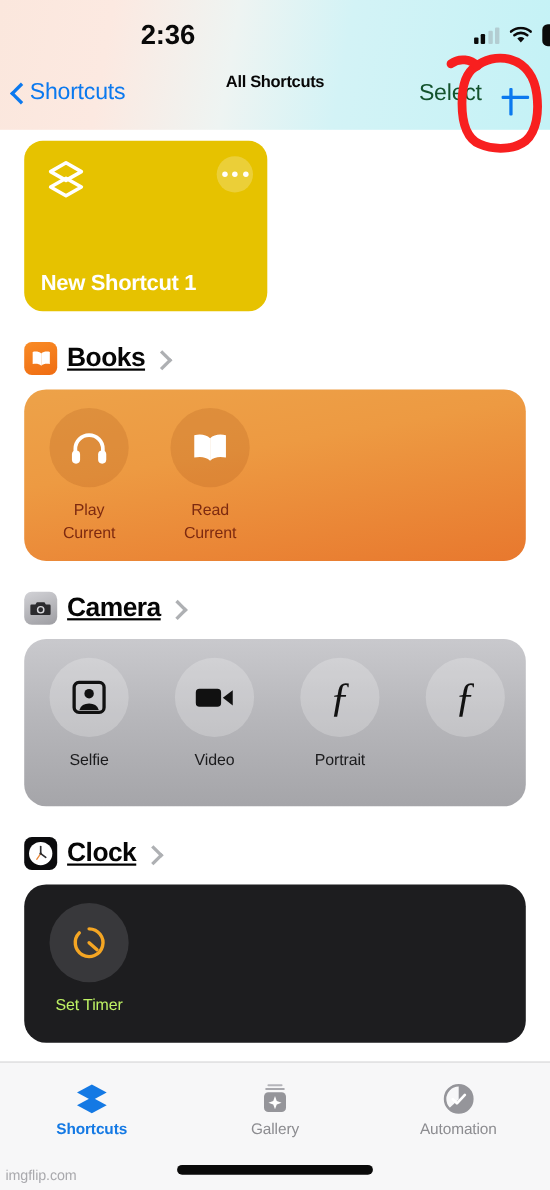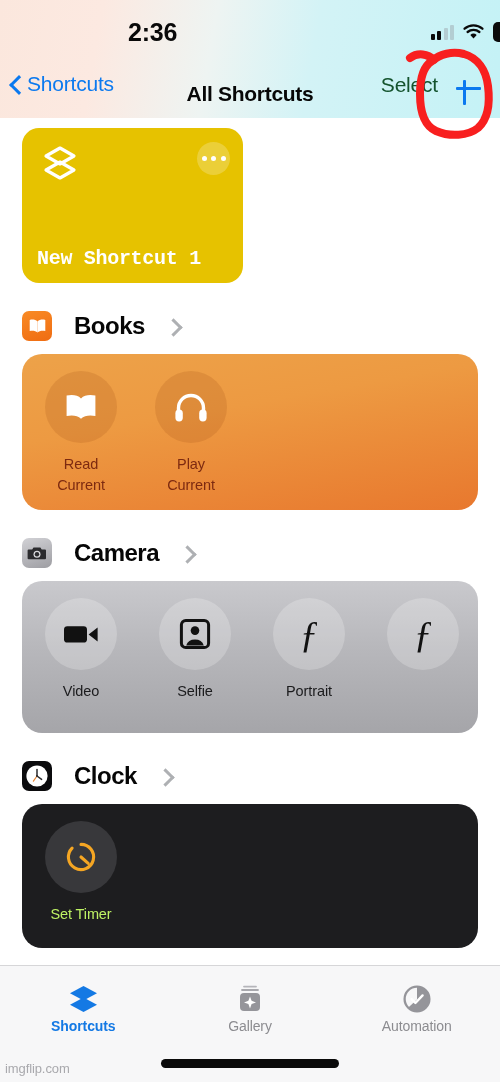--- a/index.html
+++ b/index.html
@@ -60,22 +60,22 @@
   .chev-left{
     width:11px; height:19px; position:relative; display:inline-block;
   }
   .chev-left:before{
     content:""; position:absolute; left:2px; top:3px;
     width:11px; height:11px;
     border-left:3.2px solid #0b79ef; border-bottom:3.2px solid #0b79ef;
     transform:rotate(45deg);
   }
   .nav-title{
-    position:absolute; left:0; top:24px; width:500px; text-align:center;
-    font-size:21px; font-weight:bold; color:#070707; letter-spacing:-0.3px;
+    position:absolute; left:0; top:8px; width:500px; text-align:center;
+    font-size:15px; font-weight:bold; color:#070707; letter-spacing:-0.3px;
   }
   .nav-select{
     position:absolute; right:62px; top:15px;
     color:#14532d; font-size:21px; letter-spacing:-0.2px;
   }
   .nav-plus{
     position:absolute; right:16px; top:14px;
     width:32px; height:32px;
   }
   .nav-plus:before,.nav-plus:after{
@@ -92,41 +92,42 @@
 
   
   .content{ position:absolute; top:118px; left:0; width:500px; }
 
   
   .card-row{ display:flex; gap:14px; padding:10px 22px 0 22px; }
   .shortcut-card{
     width:221px; height:155px; border-radius:17px;
     position:relative; padding:14px;
   }
-  .card-yellow{ background:#e6c200;font-family:Liberation Mono, monospace; }
+  .card-yellow{ background:#e6c200; }
   .card-purple{ background:#8a52c8; }
   .sc-glyph{ position:absolute; left:17px; top:15px; width:42px; height:42px; }
   .sc-more{
     position:absolute; right:13px; top:14px;
     width:33px; height:33px; border-radius:50%;
     display:flex; align-items:center; justify-content:center; gap:4.5px;
   }
   .card-yellow .sc-more{ background:rgba(255,255,255,0.22); }
   .card-purple .sc-more{ background:rgba(255,255,255,0.25); }
   .sc-more i{ width:5px; height:5px; border-radius:50%; background:#fff; display:block; }
   .sc-name{
     position:absolute; left:15px; bottom:13px; right:12px;
     color:#fff; font-size:20px; font-weight:bold; letter-spacing:-0.3px;
   }
 
   
   .section{ padding:0 22px; }
   .section-head{
-    display:flex; align-items:center; gap:22px;
+    display:flex; align-items:center; gap:9px;
     margin:28px 0 13px 0;
+    text-decoration:underline;
   }
   .app-icon{
     width:30px; height:30px; border-radius:7px;
     display:flex; align-items:center; justify-content:center; flex:none;
     position:relative; overflow:hidden;
   }
   .section-title{ font-size:24px; font-weight:bold; color:#060606; letter-spacing:-0.5px; }
   .chev-right{ width:11px; height:16px; position:relative; }
   .chev-right:before{
     content:""; position:absolute; left:0; top:3px;
@@ -257,72 +258,72 @@
           <path d="M9.5 3.4 C11.4 1.6 14.4 1.3 17.3 1.9 L17.3 13 C14.4 12.4 11.4 12.7 9.5 14.4 Z" fill="#fff"></path>
         </svg>
       </span>
       <span class="section-title">Books</span>
       <span class="chev-right"></span>
     </div>
 
     <div class="folder-card books-card">
       <div class="action">
         <span class="action-circle">
-          <svg width="36" height="30" viewBox="0 0 36 30">
-            <path d="M18 6.4 C14.6 3 9.2 2.4 3.6 3.6 L3.6 24 C9.2 22.8 14.6 23.4 18 26.8 Z" fill="#fff"></path>
-            <path d="M18 6.4 C21.4 3 26.8 2.4 32.4 3.6 L32.4 24 C26.8 22.8 21.4 23.4 18 26.8 Z" fill="#fff"></path>
-          </svg>
-        </span>
-        <span class="action-label">Read Current</span>
-      </div>
-      <div class="action">
-        <span class="action-circle">
           <svg width="34" height="32" viewBox="0 0 34 32">
             <path d="M4.5 21 L4.5 17 a12.5 12.5 0 0 1 25 0 L29.5 21" fill="none" stroke="#fff" stroke-width="3.4" stroke-linecap="round"></path>
             <rect x="1.4" y="18.5" width="7.4" height="12" rx="3.7" fill="#fff"></rect>
             <rect x="25.2" y="18.5" width="7.4" height="12" rx="3.7" fill="#fff"></rect>
           </svg>
         </span>
         <span class="action-label">Play Current</span>
+      </div>
+      <div class="action">
+        <span class="action-circle">
+          <svg width="36" height="30" viewBox="0 0 36 30">
+            <path d="M18 6.4 C14.6 3 9.2 2.4 3.6 3.6 L3.6 24 C9.2 22.8 14.6 23.4 18 26.8 Z" fill="#fff"></path>
+            <path d="M18 6.4 C21.4 3 26.8 2.4 32.4 3.6 L32.4 24 C26.8 22.8 21.4 23.4 18 26.8 Z" fill="#fff"></path>
+          </svg>
+        </span>
+        <span class="action-label">Read Current</span>
       </div>
     </div>
   </div>
 
   <div class="section">
     <div class="section-head">
       <span class="app-icon" style="background:linear-gradient(160deg,#d2d2d6,#9d9da2);">
         <svg width="20" height="16" viewBox="0 0 20 16">
           <path d="M1.6 4.6 h3.6 l1.3-2.1 h6.9 l1.3 2.1 h3.3 a1 1 0 0 1 1 1 v7.6 a1 1 0 0 1-1 1 H1.6 a1 1 0 0 1-1-1 V5.6 a1 1 0 0 1 1-1 Z" fill="#2b2b2e"></path>
           <circle cx="10" cy="9.3" r="3.5" fill="#d8d8dc"></circle>
           <circle cx="10" cy="9.3" r="2.2" fill="#2b2b2e"></circle>
         </svg>
       </span>
       <span class="section-title">Camera</span>
       <span class="chev-right"></span>
     </div>
 
     <div class="folder-card camera-card" style="gap:36px; min-height:152px;">
       <div class="action">
         <span class="action-circle">
-          <svg width="36" height="24" viewBox="0 0 36 24">
-            <rect x="1" y="4.2" width="23" height="16.4" rx="3.4" fill="#111"></rect>
-            <path d="M25.6 12.4 L34.6 5.4 L34.6 19.4 Z" fill="#111"></path>
-          </svg>
-        </span>
-        <span class="action-label">Video</span>
-      </div>
-      <div class="action">
-        <span class="action-circle">
           <svg width="32" height="32" viewBox="0 0 32 32">
             <rect x="2.4" y="2.4" width="27.2" height="27.2" rx="4.4" fill="none" stroke="#111" stroke-width="3"></rect>
             <circle cx="16" cy="12.6" r="4.3" fill="#111"></circle>
             <path d="M7.2 27.4 a9.2 8.2 0 0 1 17.6 0 Z" fill="#111"></path>
           </svg>
         </span>
         <span class="action-label">Selfie</span>
+      </div>
+      <div class="action">
+        <span class="action-circle">
+          <svg width="36" height="24" viewBox="0 0 36 24">
+            <rect x="1" y="4.2" width="23" height="16.4" rx="3.4" fill="#111"></rect>
+            <path d="M25.6 12.4 L34.6 5.4 L34.6 19.4 Z" fill="#111"></path>
+          </svg>
+        </span>
+        <span class="action-label">Video</span>
       </div>
       <div class="action">
         <span class="action-circle">
           <span style="font-family:'Liberation Serif',serif; font-style:italic; font-size:38px; color:#111; line-height:1;">ƒ</span>
         </span>
         <span class="action-label">Portrait</span>
       </div>
       <div class="action">
         <span class="action-circle">
           <span style="font-family:'Liberation Serif',serif; font-style:italic; font-size:38px; color:#111; line-height:1;">ƒ</span>

